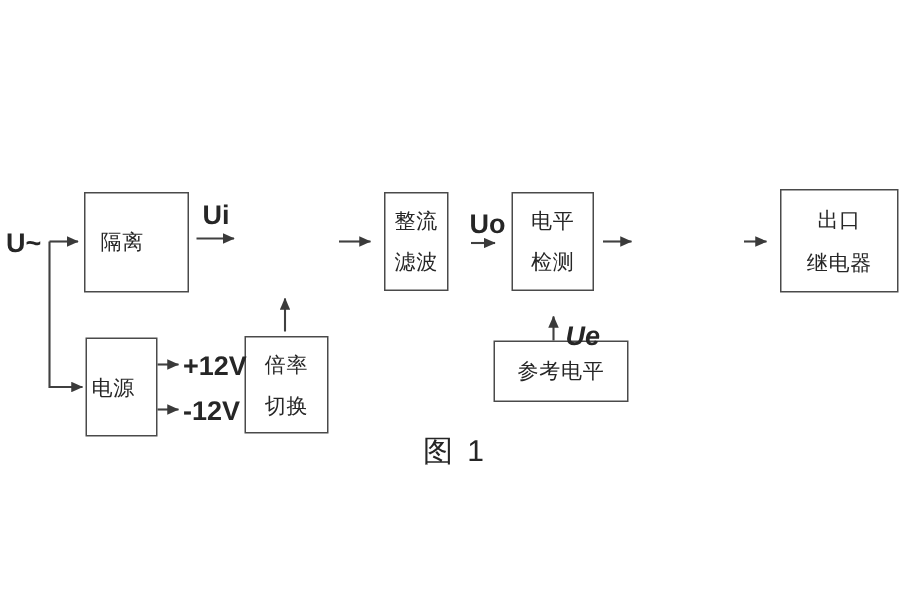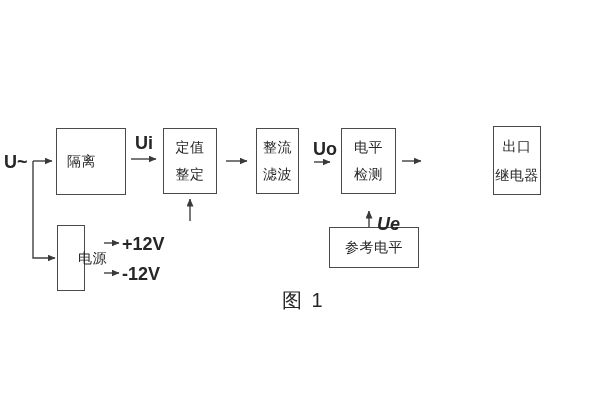--- a/index.html
+++ b/index.html
@@ -33,23 +33,23 @@
     letter-spacing: 0.5px;
     white-space: nowrap;
   }
   .box.align-left { align-items: flex-start; text-align: center; }
   
   .b-isolation   { left: 56px;  top: 128px; width: 70px; height: 67px; padding-left: 10px; }
   .b-setting     { left: 163px; top: 128px; width: 54px; height: 66px; }
   .b-rectifier   { left: 256px; top: 128px; width: 43px; height: 66px; }
   .b-level       { left: 341px; top: 128px; width: 55px; height: 66px; }
   .b-driver      { left: 428px; top: 127px; width: 56px; height: 67px; }
-  .b-relay       { left: 493px; top: 126px; width: 48px; height: 69px; line-height: 29px; }
+  .b-relay       { left: 520px; top: 126px; width: 79px; height: 69px; line-height: 29px; }
   
-  .b-power       { left: 57px;  top: 225px; width: 28px; height: 66px; padding-left: 20px; }
+  .b-power       { left: 57px;  top: 225px; width: 48px; height: 66px; padding-left: 3px; }
   .b-multiplier  { left: 163px; top: 224px; width: 56px; height: 65px; }
   .b-reference   { left: 329px; top: 227px; width: 90px; height: 41px; }
 
   .lbl {
     position: absolute;
     color: #262626;
     font-size: 18px;
     font-weight: 600;
     line-height: 14px;
     white-space: nowrap;
@@ -102,24 +102,20 @@
       <path d="M104,273 H119" marker-end="url(#ah)"></path>
 
       <path d="M369,234 V211" marker-end="url(#ah)"></path>
     </g>
   </svg>
 
   <div class="box b-isolation align-left">
     <span>隔离</span>
   </div>
 
-  <div class="box b-setting">
-    <span>定值</span>
-    <span>整定</span>
-  </div>
 
   <div class="box b-rectifier">
     <span>整流</span>
     <span>滤波</span>
   </div>
 
   <div class="box b-level">
     <span>电平</span>
     <span>检测</span>
   </div>
@@ -127,20 +123,24 @@
 
   <div class="box b-relay">
     <span>出口</span>
     <span>继电器</span>
   </div>
 
   <div class="box b-power align-left">
     <span>电源</span>
   </div>
 
+  <div class="box b-multiplier">
+    <span>倍率</span>
+    <span>切换</span>
+  </div>
 
   <div class="box b-reference">
     <span>参考电平</span>
   </div>
 
   <span class="lbl lbl-u">U~</span>
   <span class="lbl lbl-ui">Ui</span>
   <span class="lbl lbl-uo">Uo</span>
   <span class="lbl lbl-ue">Ue</span>
   <span class="lbl lbl-p12">+12V</span>

